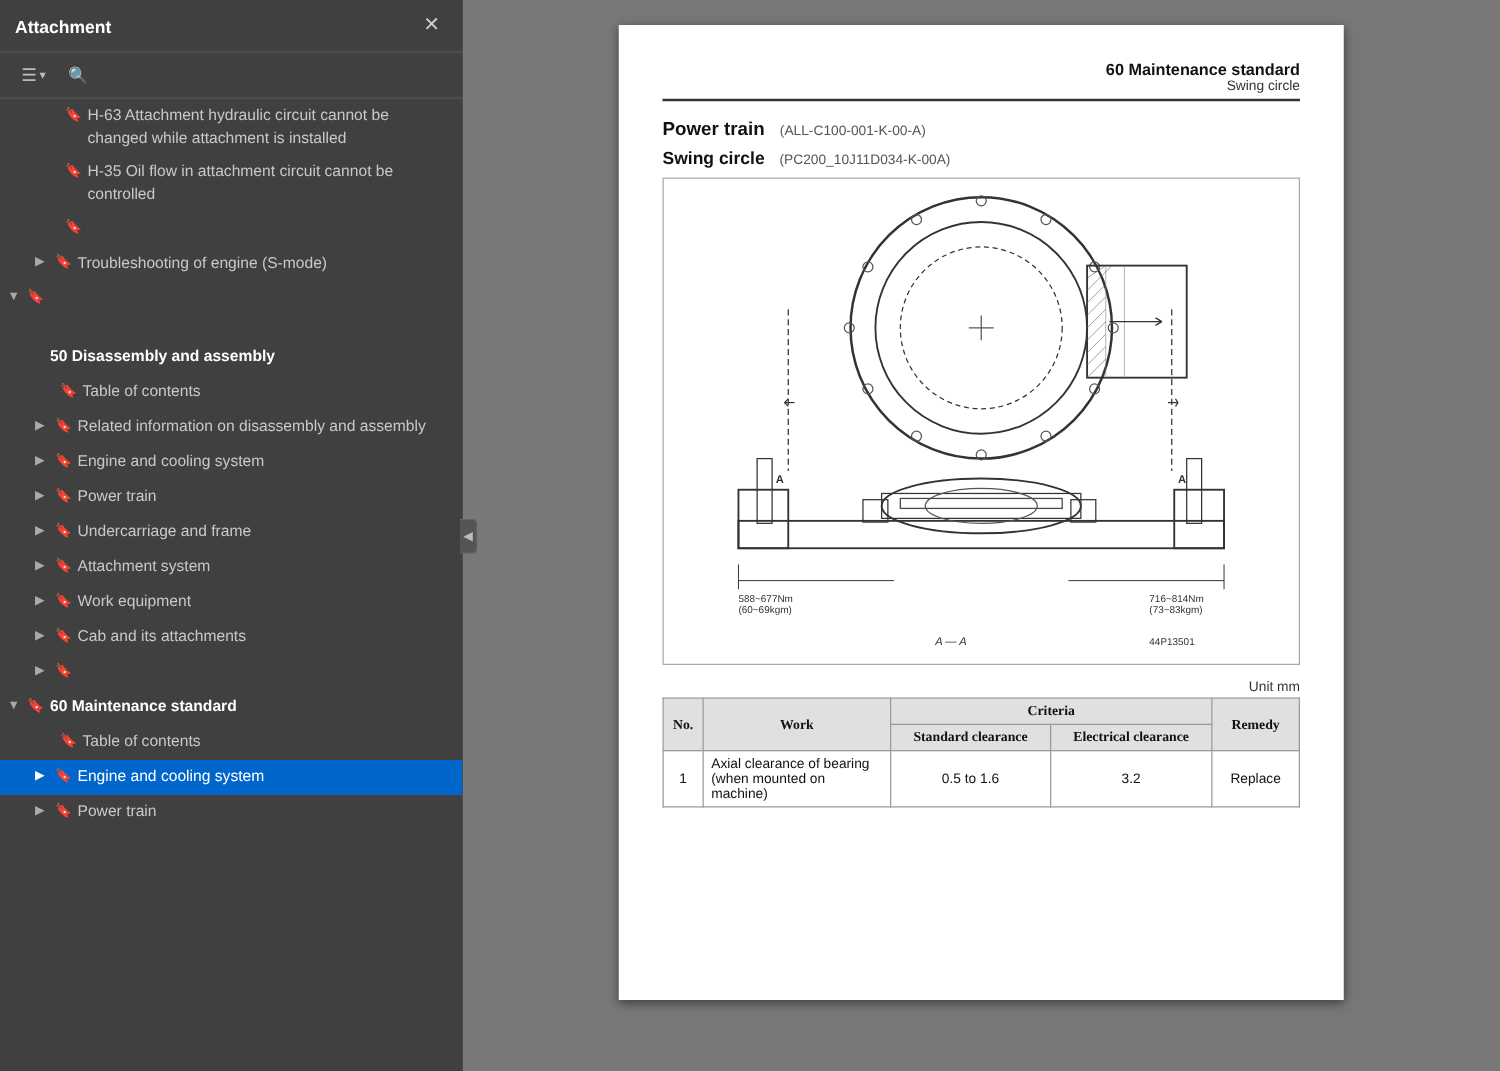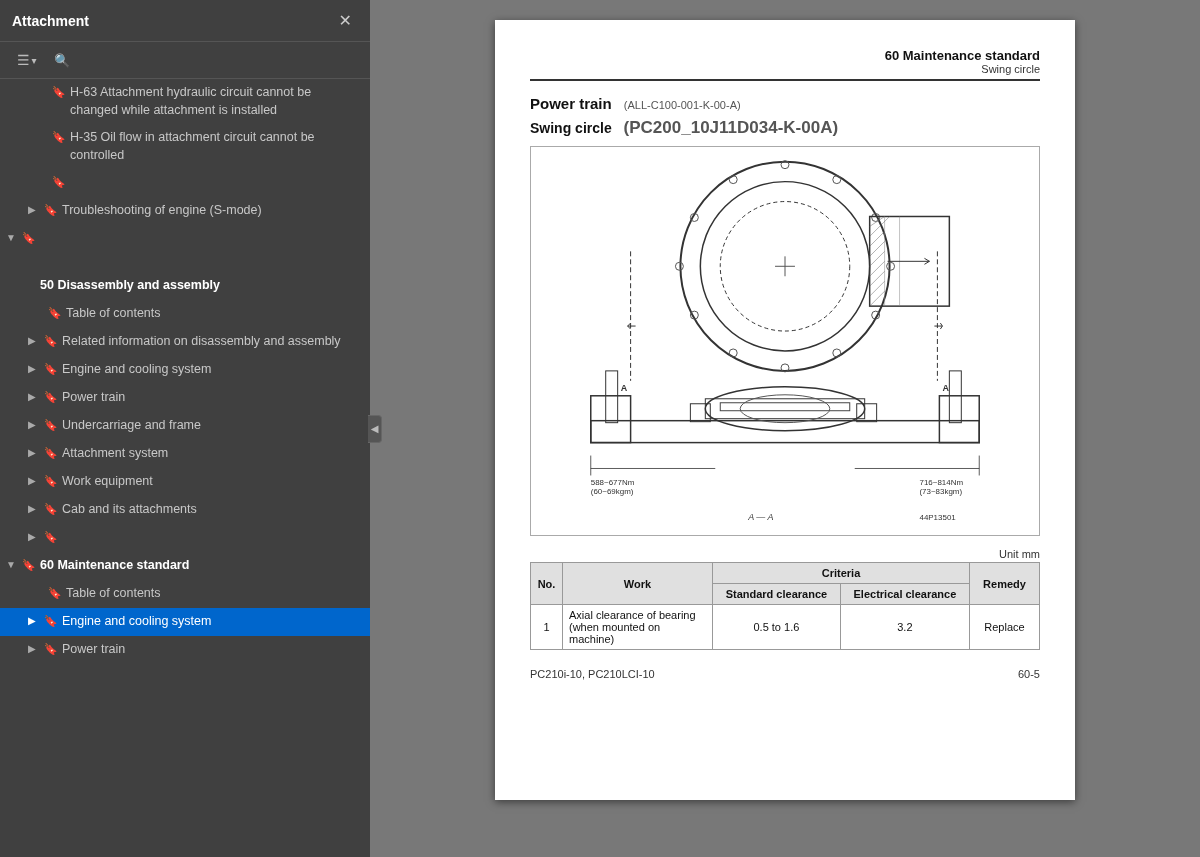--- a/index.html
+++ b/index.html
@@ -224,22 +224,22 @@
     }
 
     .subsection-heading {
       font-size: 14px;
       font-weight: bold;
       color: #111;
       margin-bottom: 10px;
     }
 
     .subsection-heading .heading-code {
-      font-size: 17px;
-      font-weight: bold;
+      font-size: 11px;
+      font-weight: normal;
       color: #555;
       margin-left: 8px;
     }
 
     
     .diagram-box {
       border: 1px solid #aaa;
       width: 100%;
       height: 390px;
       margin-bottom: 12px;
@@ -270,20 +270,21 @@
       font-size: 11px;
     }
 
     .data-table th {
       background: #e0e0e0;
       border: 1px solid #999;
       padding: 4px 6px;
       text-align: center;
       font-weight: bold;
       color: #111;
+      font-family: Liberation Serif, serif;
     }
 
     .data-table td {
       border: 1px solid #999;
       padding: 4px 6px;
       text-align: center;
       color: #111;
     }
 
     .data-table td.left-align {
@@ -573,20 +574,16 @@
           <tr>
             <td class="row-span">1</td>
             <td class="left-align">Axial clearance of bearing (when mounted on machine)</td>
             <td>0.5 to 1.6</td>
             <td>3.2</td>
             <td>Replace</td>
           </tr>
         </tbody>
       </table>
 
-      <div class="doc-footer">
-        <span>PC210i-10, PC210LCI-10</span>
-        <span>60-5</span>
-      </div>
 
     </div>
   </div>
 </div>
 
 </body></html>

